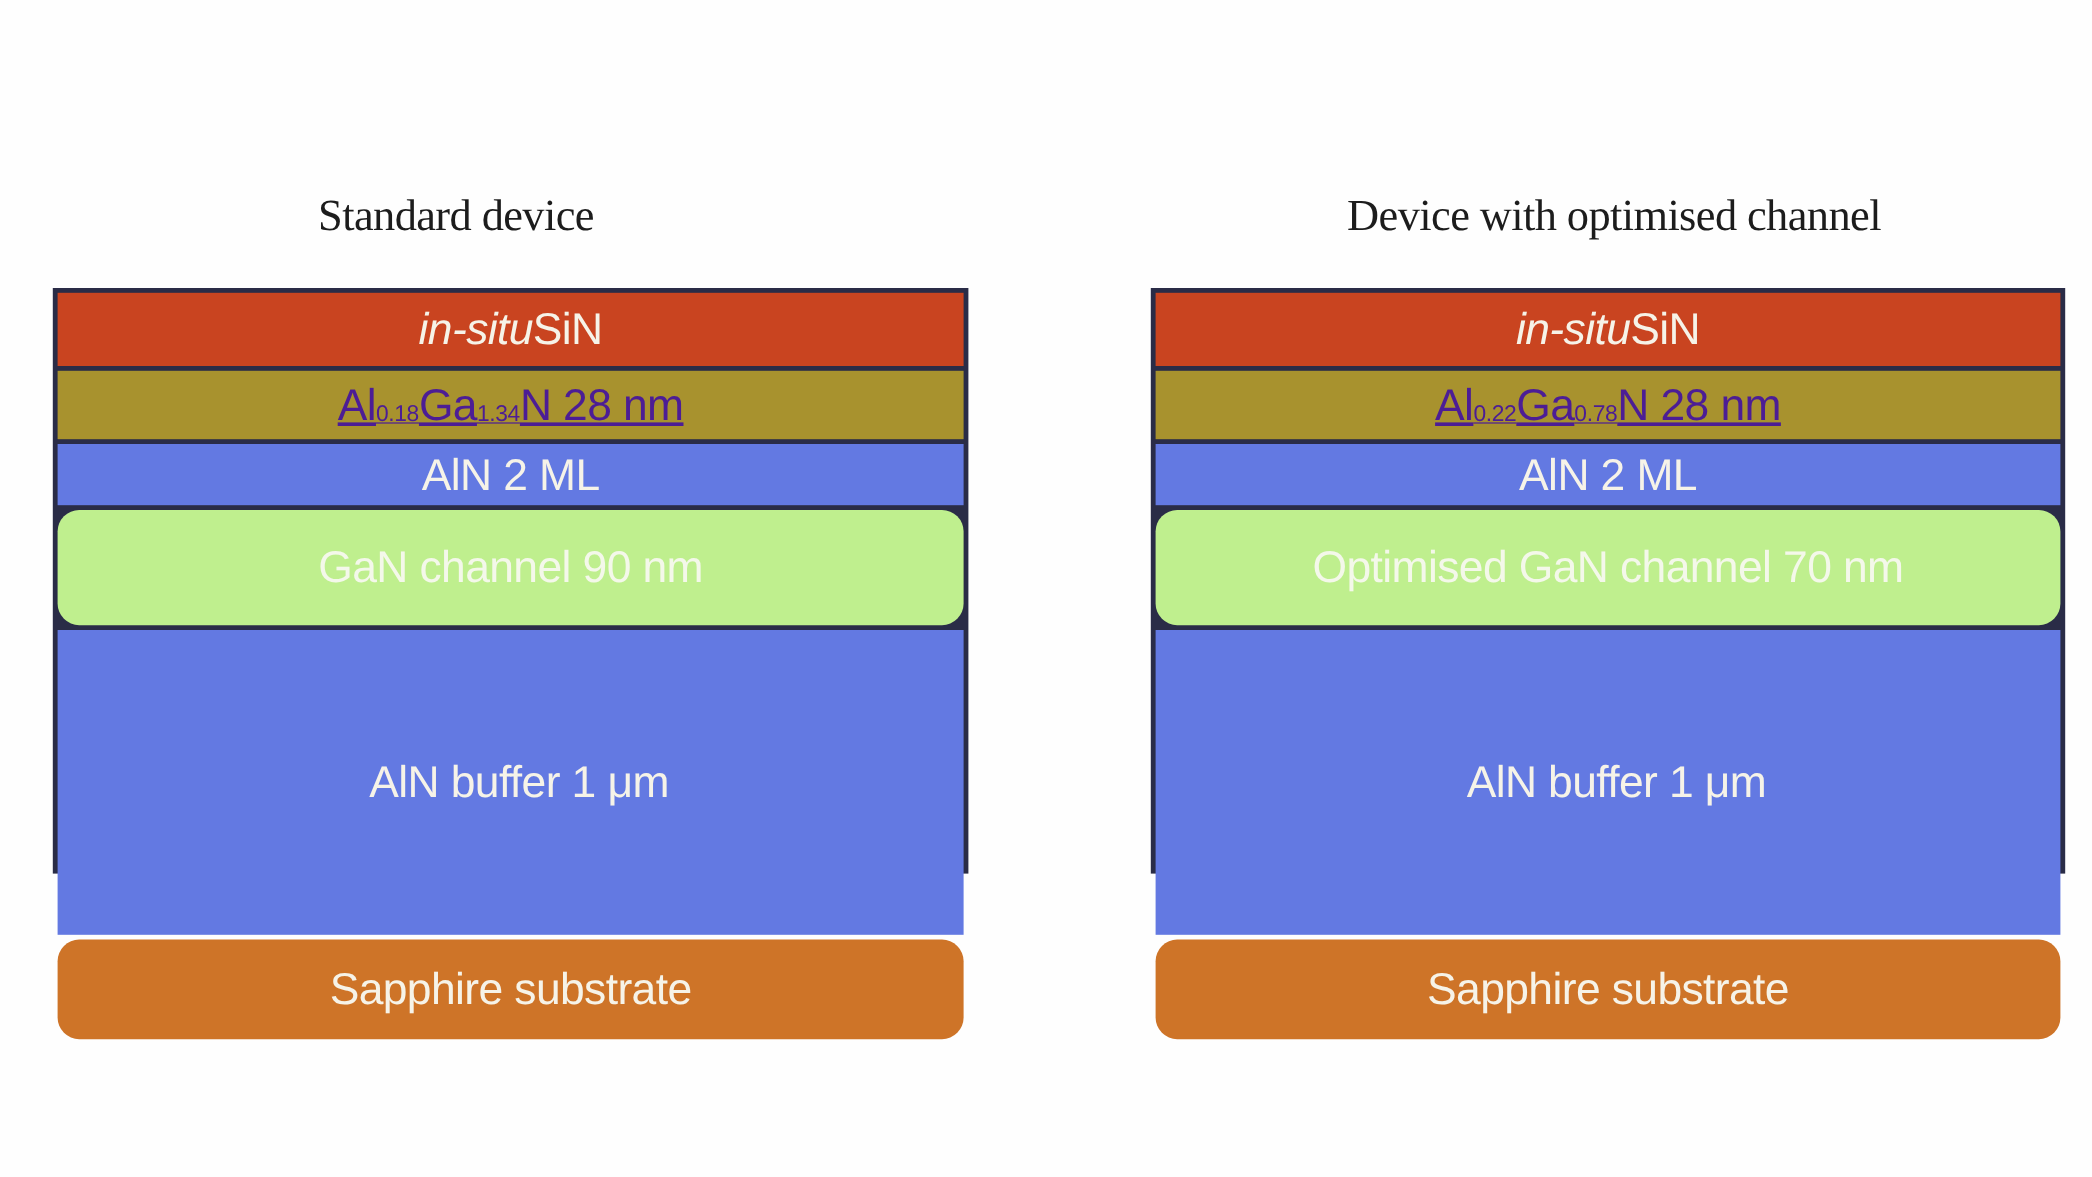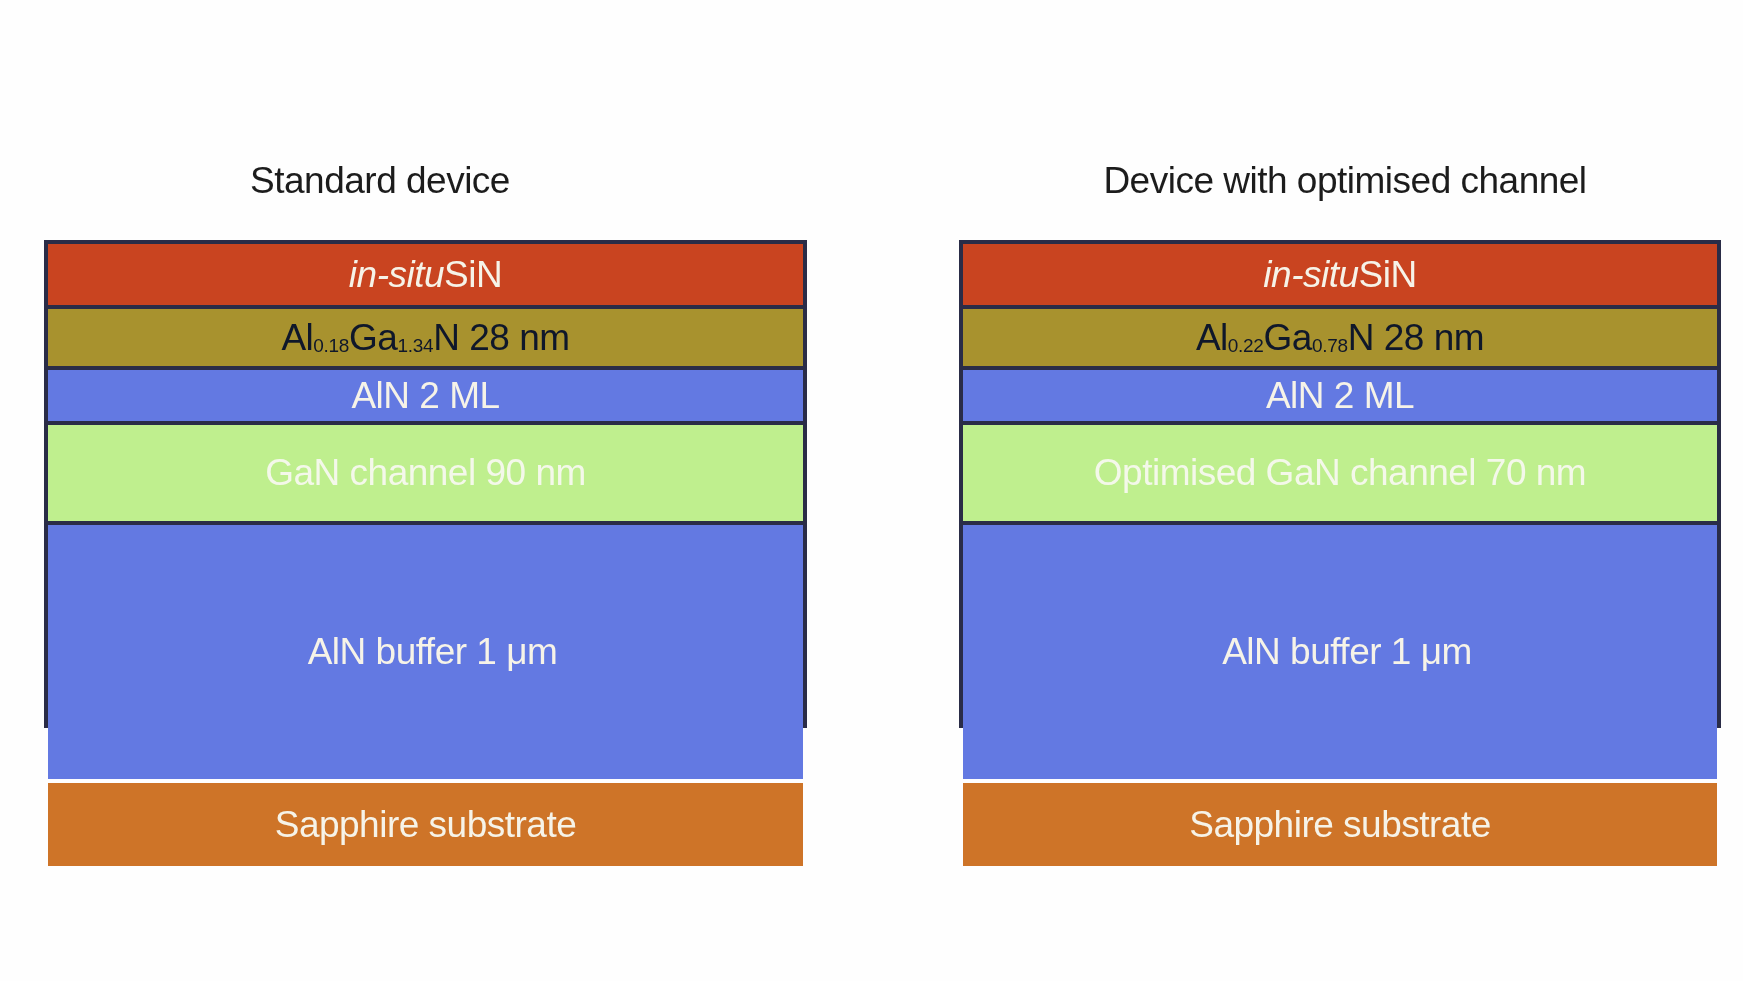--- a/index.html
+++ b/index.html
@@ -22,20 +22,21 @@
   }
   .device-title{
     position:absolute;
     top:158px;
     transform:translateX(-50%);
     font-size:37px;
     line-height:46px;
     letter-spacing:-0.5px;
     color:var(--title-text);
     white-space:nowrap;
+    font-family:Liberation Serif, serif;
   }
   .title-left{left:380px;}
   .title-right{left:1345px;}
   .stack{
     position:absolute;
     top:240px;
     height:488px;
     width:763px;
     box-sizing:border-box;
     background:var(--line);
@@ -50,25 +51,25 @@
     display:flex;
     align-items:center;
     justify-content:center;
     font-size:37px;
     letter-spacing:-0.5px;
     color:var(--layer-text);
     white-space:nowrap;
     flex:0 0 auto;
   }
   .layer-sin{height:61px;background:var(--c-sin);}
-  .layer-algan{height:57px;background:var(--c-algan);color:#0f172a;}
+  .layer-algan{height:57px;background:var(--c-algan);color:#4c1d95;text-decoration:underline;}
   .layer-aln-2ml{height:51px;background:var(--c-aln);}
-  .layer-gan{height:96px;background:var(--c-gan);color:#F4F8EA;}
+  .layer-gan{height:96px;background:var(--c-gan);color:#F4F8EA;border-radius:18px;}
   .layer-buffer{height:254px;background:var(--c-aln);padding-left:14px;}
-  .layer-substrate{height:83px;background:var(--c-sapphire);}
+  .layer-substrate{height:83px;background:var(--c-sapphire);border-radius:18px;}
   .it{font-style:italic;}
   .sub{
     font-size:19px;
     position:relative;
     bottom:-8px;
     letter-spacing:-0.3px;
   }
 </style>
 </head>
 <body>

